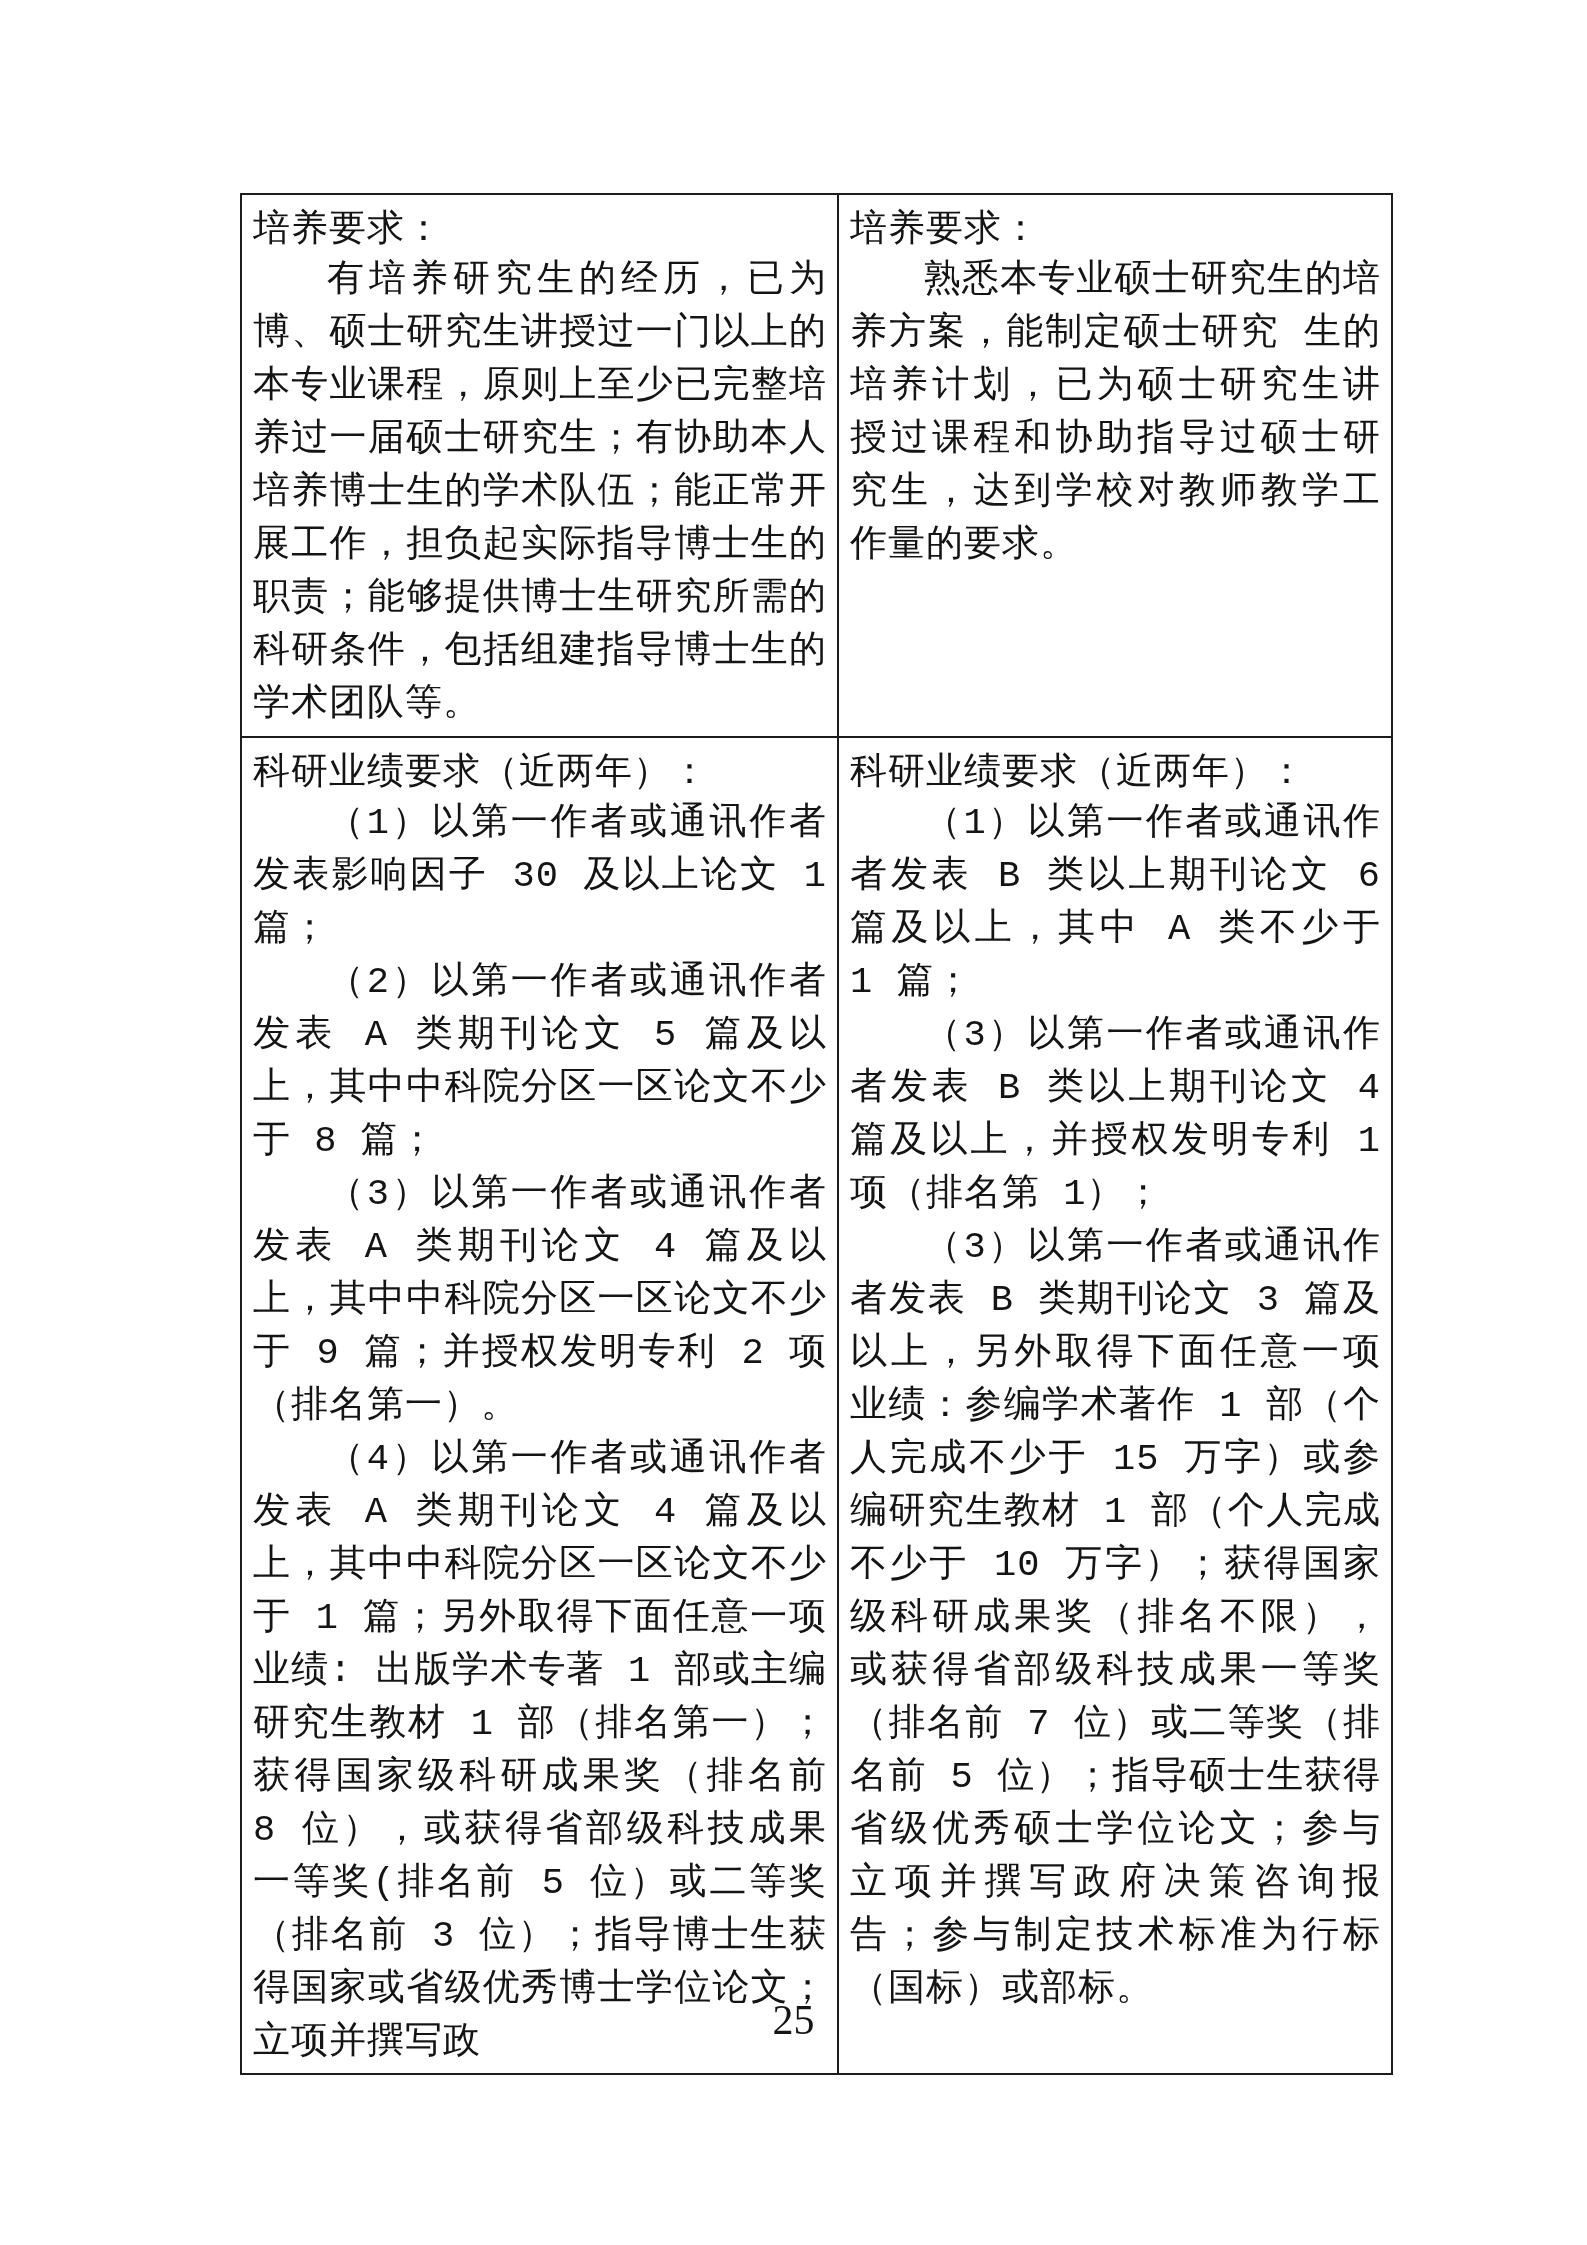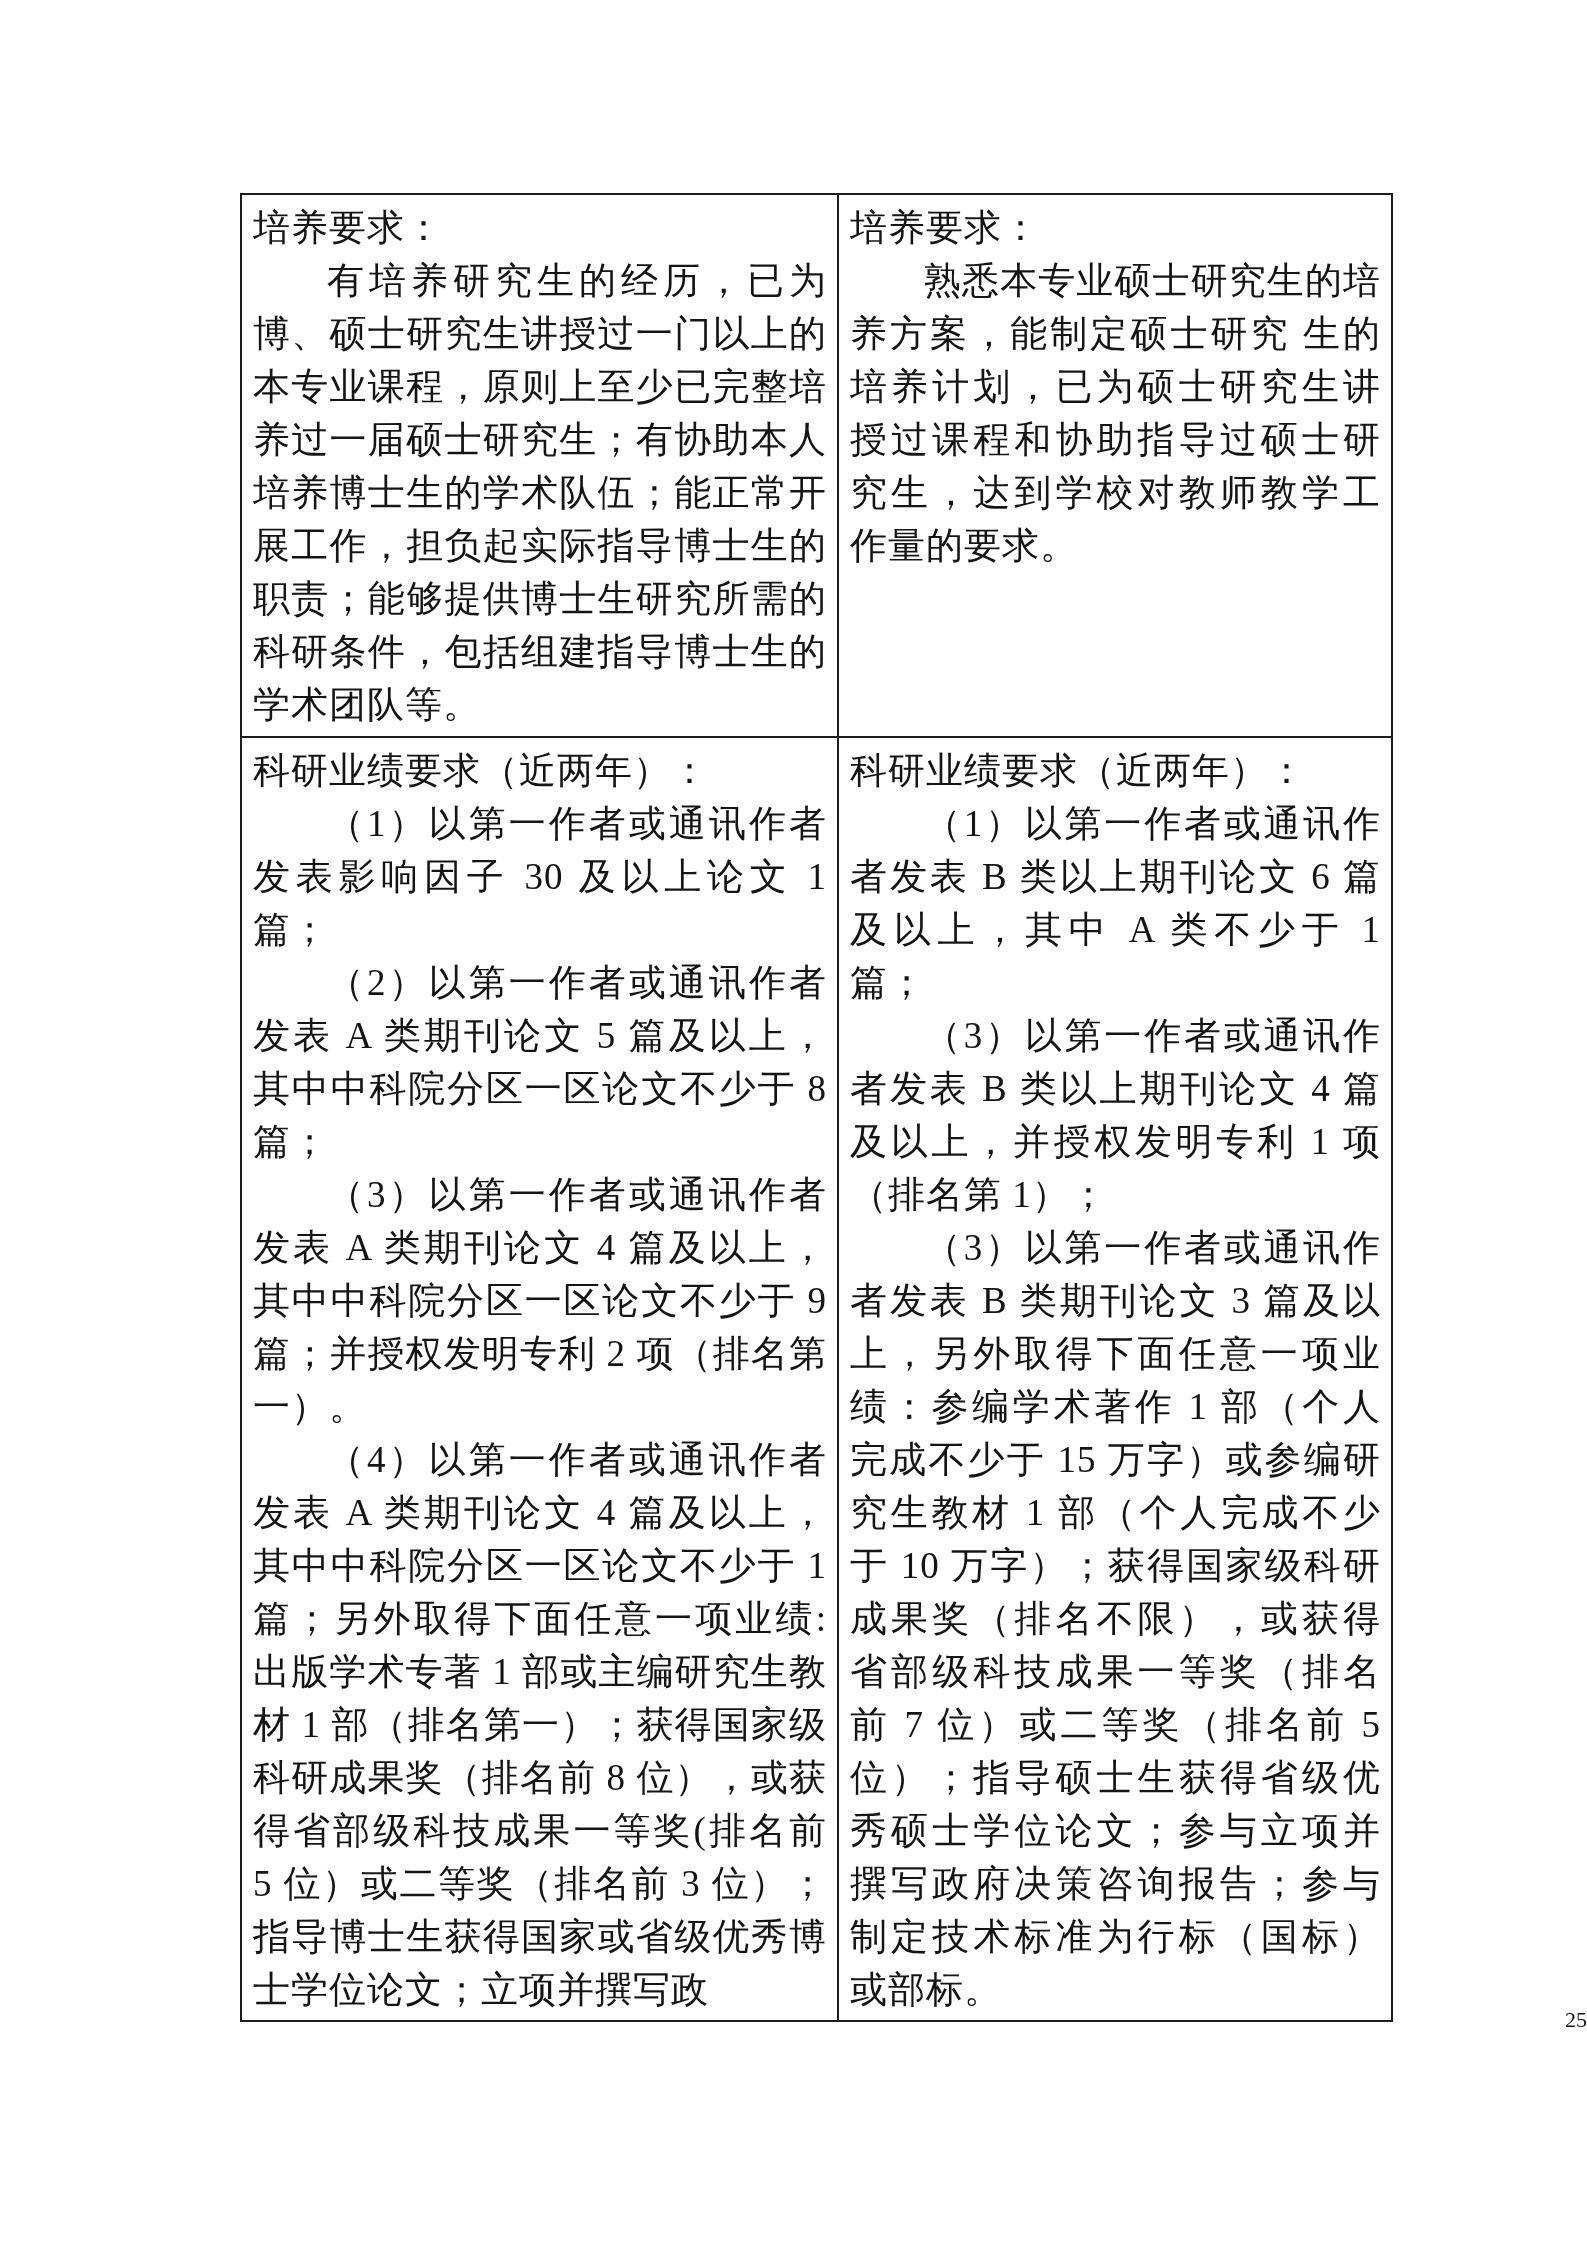--- a/index.html
+++ b/index.html
@@ -39,28 +39,29 @@
   td.cell-right { width: 531px; }
   tr.row-training td { height: 531px; }
   p.head {
     margin: 0;
     text-indent: 0;
     text-align: left;
   }
   p.para {
     margin: 0;
     text-indent: 2em;
+    font-family: Liberation Mono, monospace;
   }
   .page-number {
     position: absolute;
     left: 0;
     right: 0;
     top: 2000px;
-    text-align: right;
-    font-size: 22px;
+    text-align: center;
+    font-size: 42px;
     line-height: 40px;
     color: #141414;
   }
 </style>
 </head>
 <body>
 
 <div class="page">
 
   <table class="doc-table">

